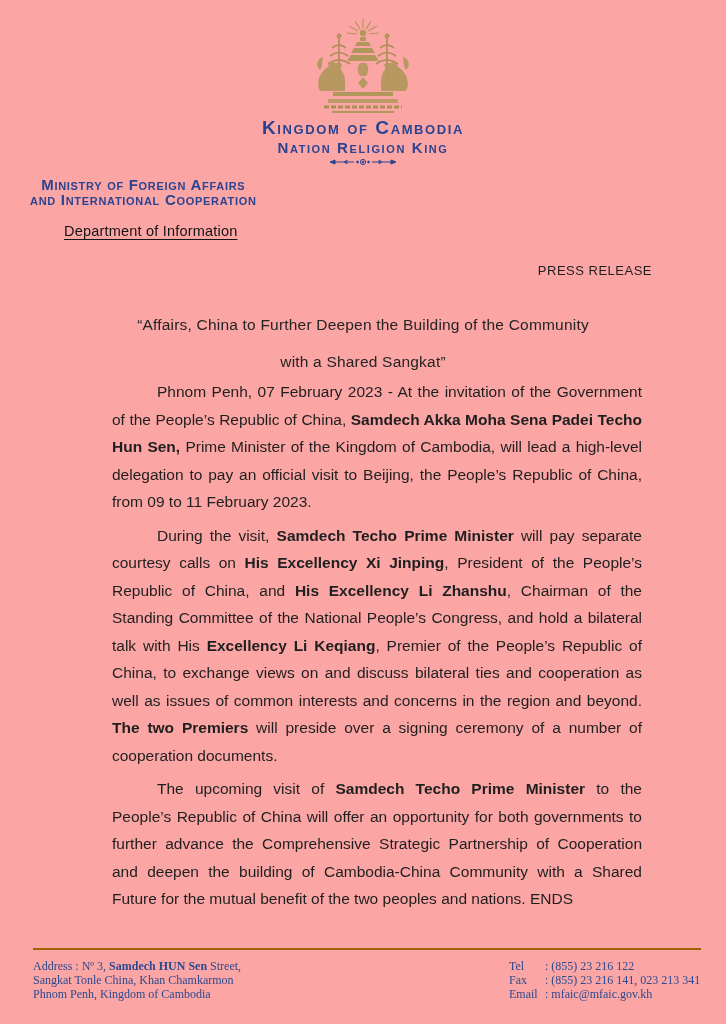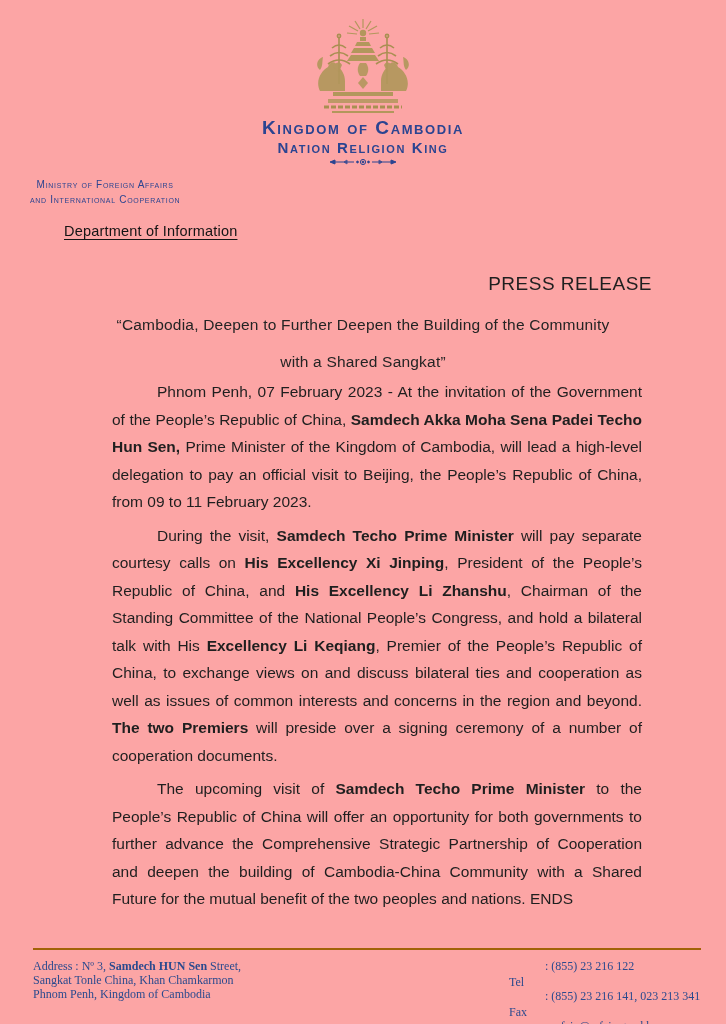--- a/index.html
+++ b/index.html
@@ -16,32 +16,32 @@
     font-size:19px;letter-spacing:1.6px;line-height:20px;
   }
   .motto{
     font-variant:small-caps;font-weight:bold;color:#2b4491;
     font-size:15px;letter-spacing:1.6px;line-height:17px;margin-top:1px;
   }
   .ornament{display:block;margin:1px auto 0 auto;}
   
   .ministry-block{
     position:absolute;top:177px;left:30px;text-align:center;
-    color:#2b4491;font-weight:normal;font-variant:small-caps;
-    font-size:10px;line-height:15px;letter-spacing:.7px;
+    color:#2b4491;font-weight:bold;font-variant:small-caps;
+    font-size:15px;line-height:15px;letter-spacing:.7px;
   }
   .department{
     position:absolute;top:223px;left:64px;
     font-size:14.5px;color:#141414;
     text-decoration:underline;text-underline-offset:3px;letter-spacing:.2px;
   }
   
   .press-release{
-    position:absolute;top:273px;right:74px;
-    font-size:19px;letter-spacing:.5px;color:#1f1f1f;
+    position:absolute;top:263px;right:74px;
+    font-size:13px;letter-spacing:.5px;color:#1f1f1f;
   }
   .doc-title{
     position:absolute;top:306px;left:40px;right:40px;text-align:center;
     font-size:15.5px;color:#242424;line-height:37px;letter-spacing:.2px;
   }
   
   .body-text{
     position:absolute;top:372px;left:106px;width:542px;
     font-size:15.5px;line-height:27.5px;text-align:justify;color:#1f1f1f;
   }
@@ -51,21 +51,21 @@
   .footer{
     position:absolute;top:948px;left:33px;right:25px;
     border-top:2px solid #a16207;padding-top:9px;
     display:flex;justify-content:space-between;
     font-family:"Liberation Serif",serif;color:#2b4a8e;
     font-size:12px;line-height:14px;
   }
   .footer b{font-weight:bold;}
   .contact{width:192px;}
   .contact-row{display:flex;}
-  .contact-label{width:36px;flex:0 0 36px;margin-top:16px;}
+  .contact-label{width:36px;flex:0 0 36px;}
 </style>
 </head>
 <body>
 
 <div class="page">
 
   <div class="header-center">
     <svg class="emblem" width="122" height="98" viewBox="0 0 122 98">
       <g stroke="#b2975c" stroke-width="1.2" fill="none">
         <line x1="61" y1="1" x2="61" y2="10"></line>
@@ -135,21 +135,21 @@
   <div class="ministry-block">
     <div>Ministry of Foreign Affairs</div>
     <div>and International Cooperation</div>
   </div>
 
   <div class="department">Department of Information</div>
 
   <div class="press-release">PRESS RELEASE</div>
 
   <div class="doc-title">
-    <div>“Cambodia, Deepen to Further Deepen the Building of the Community</div>
+    <div>“Affairs, China to Further Deepen the Building of the Community</div>
     <div>with a Shared Sangkat”</div>
   </div>
 
   <div class="body-text">
     <p><span>Phnom Penh, 07 February 2023 - At the invitation of the Government of the People’s Republic of China, </span><b>Samdech Akka Moha Sena Padei Techo Hun Sen,</b><span> Prime Minister of the Kingdom of Cambodia, will lead a high-level delegation to pay an official visit to Beijing, the People’s Republic of China, from 09 to 11 February 2023.</span></p>
     <p><span>During the visit, </span><b>Samdech Techo Prime Minister</b><span> will pay separate courtesy calls on </span><b>His Excellency Xi Jinping</b><span>, President of the People’s Republic of China, and </span><b>His Excellency Li Zhanshu</b><span>, Chairman of the Standing Committee of the National People’s Congress, and hold a bilateral talk with His </span><b>Excellency Li Keqiang</b><span>, Premier of the People’s Republic of China, to exchange views on and discuss bilateral ties and cooperation as well as issues of common interests and concerns in the region and beyond. </span><b>The two Premiers</b><span> will preside over a signing ceremony of a number of cooperation documents.</span></p>
     <p><span>The upcoming visit of </span><b>Samdech Techo Prime Minister</b><span> to the People’s Republic of China will offer an opportunity for both governments to further advance the Comprehensive Strategic Partnership of Cooperation and deepen the building of Cambodia-China Community with a Shared Future for the mutual benefit of the two peoples and nations. ENDS</span></p>
   </div>
 
   <div class="footer">

